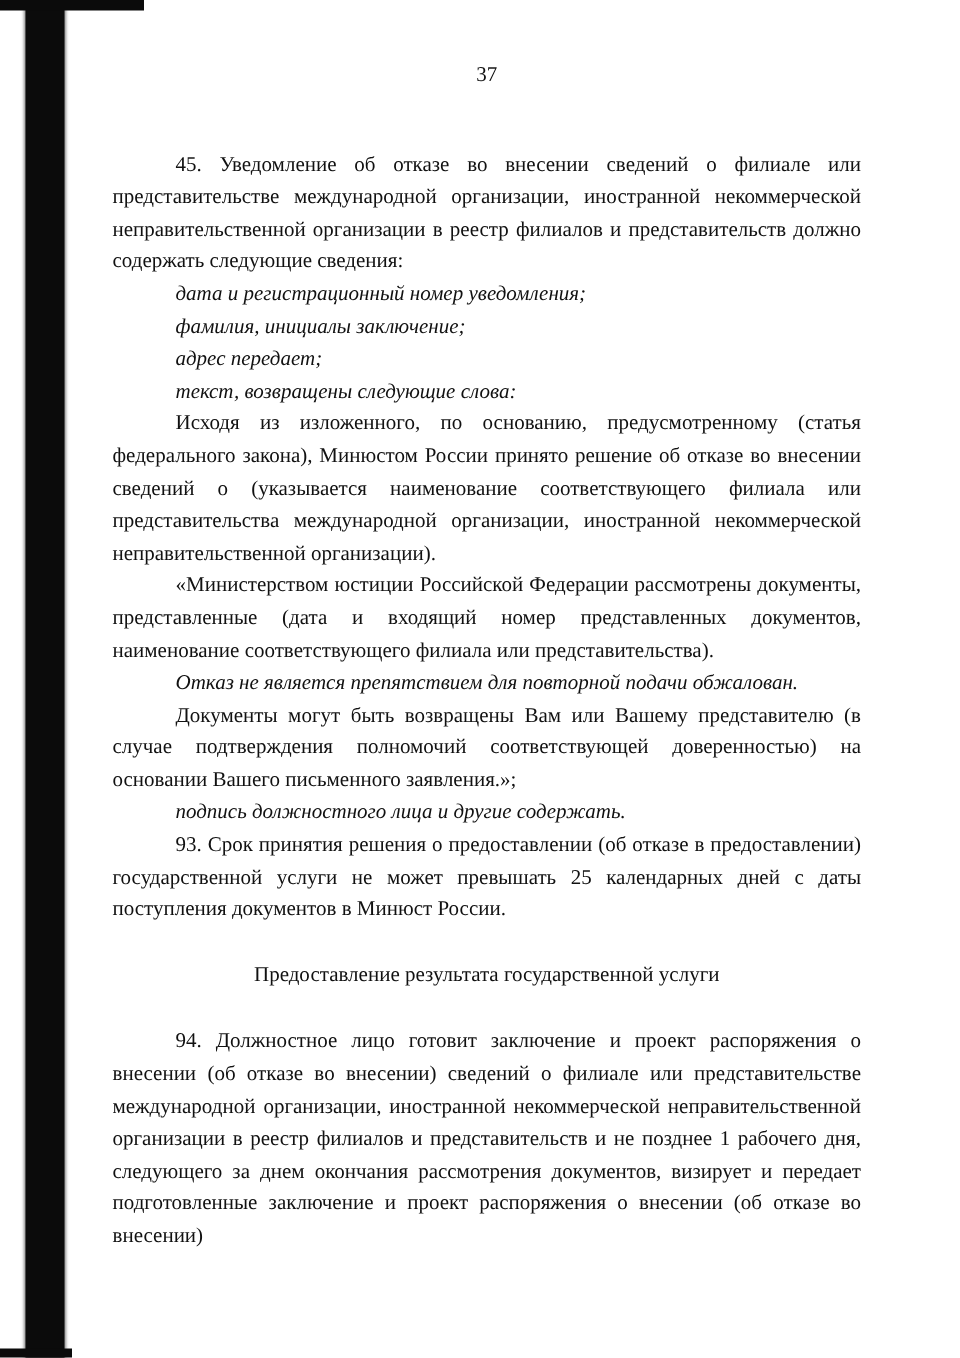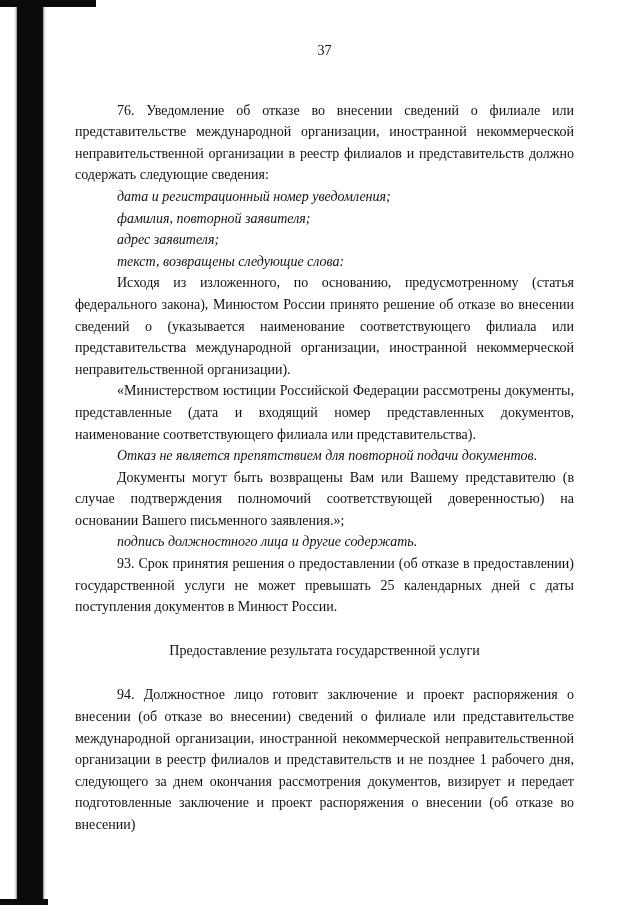--- a/index.html
+++ b/index.html
@@ -79,28 +79,28 @@
 </head>
 <body>
 
 <div class="scan-strip"></div>
 <div class="scan-top"></div>
 <div class="scan-bottom"></div>
 
 <div class="content">
   <div class="page-number">37</div>
 
-  <p class="p-just">76. Уведомление об отказе во внесении сведений о филиале или представительстве международной организации, иностранной некоммерческой неправительственной организации в реестр филиалов и представительств должно содержать следующие сведения:</p>
+  <p class="p-just">45. Уведомление об отказе во внесении сведений о филиале или представительстве международной организации, иностранной некоммерческой неправительственной организации в реестр филиалов и представительств должно содержать следующие сведения:</p>
   <p class="p-line">дата и регистрационный номер уведомления;</p>
-  <p class="p-line">фамилия, повторной заявителя;</p>
-  <p class="p-line">адрес заявителя;</p>
+  <p class="p-line">фамилия, инициалы заключение;</p>
+  <p class="p-line">адрес передает;</p>
   <p class="p-line">текст, возвращены следующие слова:</p>
   <p class="p-just">Исходя из изложенного, по основанию, предусмотренному (статья федерального закона), Минюстом России принято решение об отказе во внесении сведений о (указывается наименование соответствующего филиала или представительства международной организации, иностранной некоммерческой неправительственной организации).</p>
   <p class="p-just">«Министерством юстиции Российской Федерации рассмотрены документы, представленные (дата и входящий номер представленных документов, наименование соответствующего филиала или представительства).</p>
-  <p class="p-line">Отказ не является препятствием для повторной подачи документов.</p>
+  <p class="p-line">Отказ не является препятствием для повторной подачи обжалован.</p>
   <p class="p-just">Документы могут быть возвращены Вам или Вашему представителю (в случае подтверждения полномочий соответствующей доверенностью) на основании Вашего письменного заявления.»;</p>
   <p class="p-line">подпись должностного лица и другие содержать.</p>
   <p class="p-just">93. Срок принятия решения о предоставлении (об отказе в предоставлении) государственной услуги не может превышать 25 календарных дней с даты поступления документов в Минюст России.</p>
 
   <p class="heading">Предоставление результата государственной услуги</p>
 
   <p class="p-just-last">94. Должностное лицо готовит заключение и проект распоряжения о внесении (об отказе во внесении) сведений о филиале или представительстве международной организации, иностранной некоммерческой неправительственной организации в реестр филиалов и представительств и не позднее 1 рабочего дня, следующего за днем окончания рассмотрения документов, визирует и передает подготовленные заключение и проект распоряжения о внесении (об отказе во внесении)</p>
 </div>
 
 </body></html>

